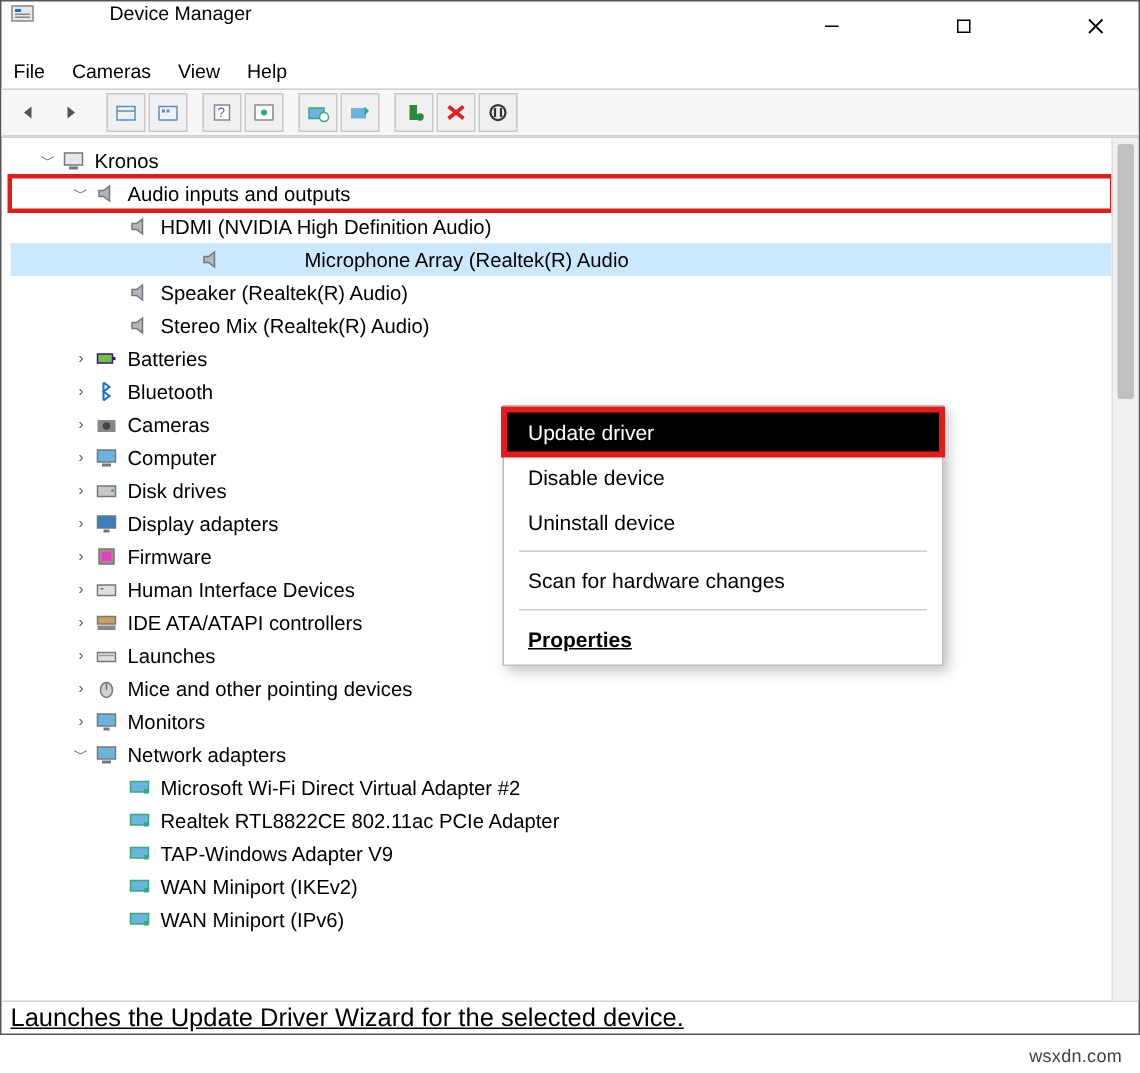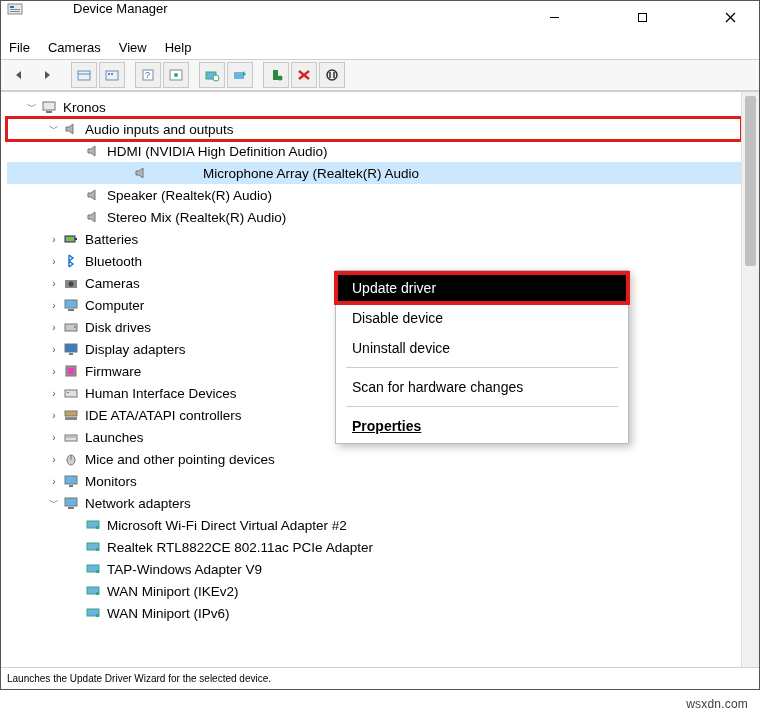--- a/index.html
+++ b/index.html
@@ -39,21 +39,21 @@
 
   .redbox { outline:3px solid #e21b1b; outline-offset:-1px; }
 
   .contextmenu { position:absolute; left:334px; top:178px; width:294px; background:#fff; border:1px solid #bcbcbc; box-shadow: 3px 3px 8px rgba(0,0,0,0.25); padding:2px 0; font-size:14px; }
   .cmrow { height:30px; display:flex; align-items:center; padding: 0 16px; }
   .cmrow.highlight { background:#000000; color:#fff; }
   .cmrow.highlight.redbox { outline:4px solid #e21b1b; outline-offset:-2px; }
   .cmsep { height:1px; background:#ccc; margin:4px 10px; }
   .cmrow.bold { font-weight:600;text-decoration:underline; }
 
-  .statusbar { height:22px; border-top:1px solid #d0d0d0; display:flex; align-items:center; padding: 0 6px; font-size:10px; }
+  .statusbar { height:22px; border-top:1px solid #d0d0d0; display:flex; align-items:center; padding: 0 6px; font-size:17px;text-decoration:underline; }
 
   .watermark { position:absolute; right:12px; bottom:4px; font-size:12px; color:#404040; font-family: Arial, sans-serif; letter-spacing:0.2px;}
 </style>
 </head>
 <body>
 
 <div class="window">
 
   <div class="titlebar">
     <span class="app-icon">

